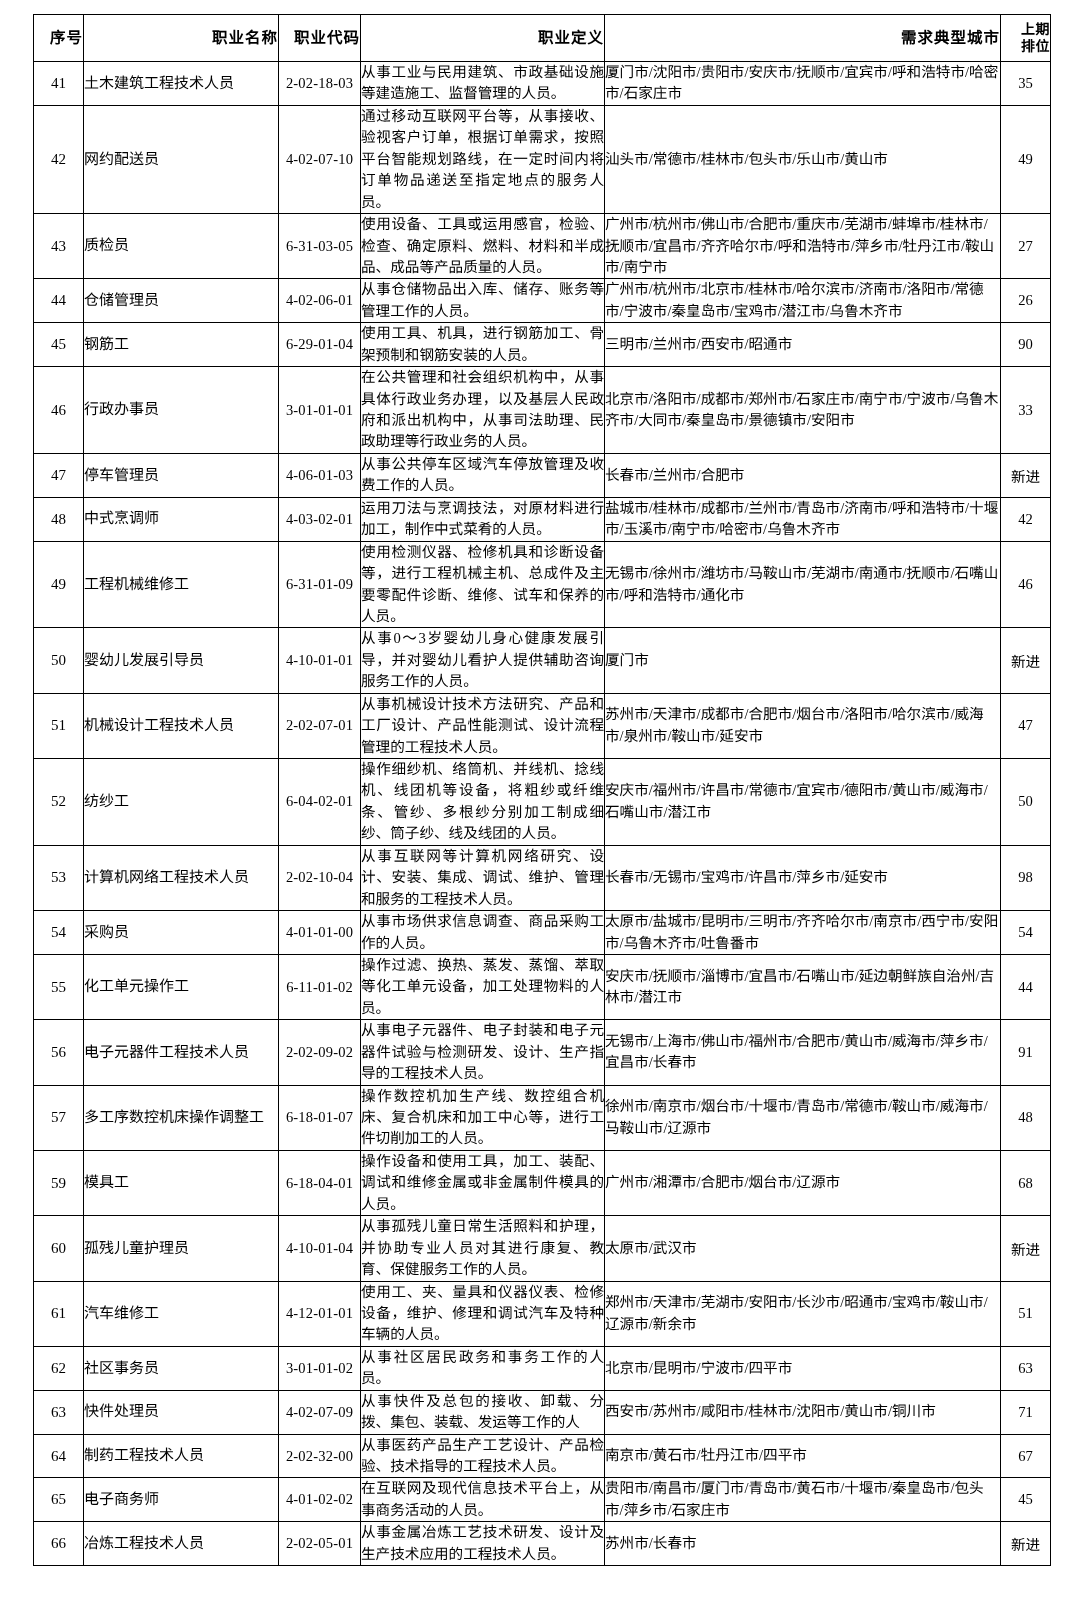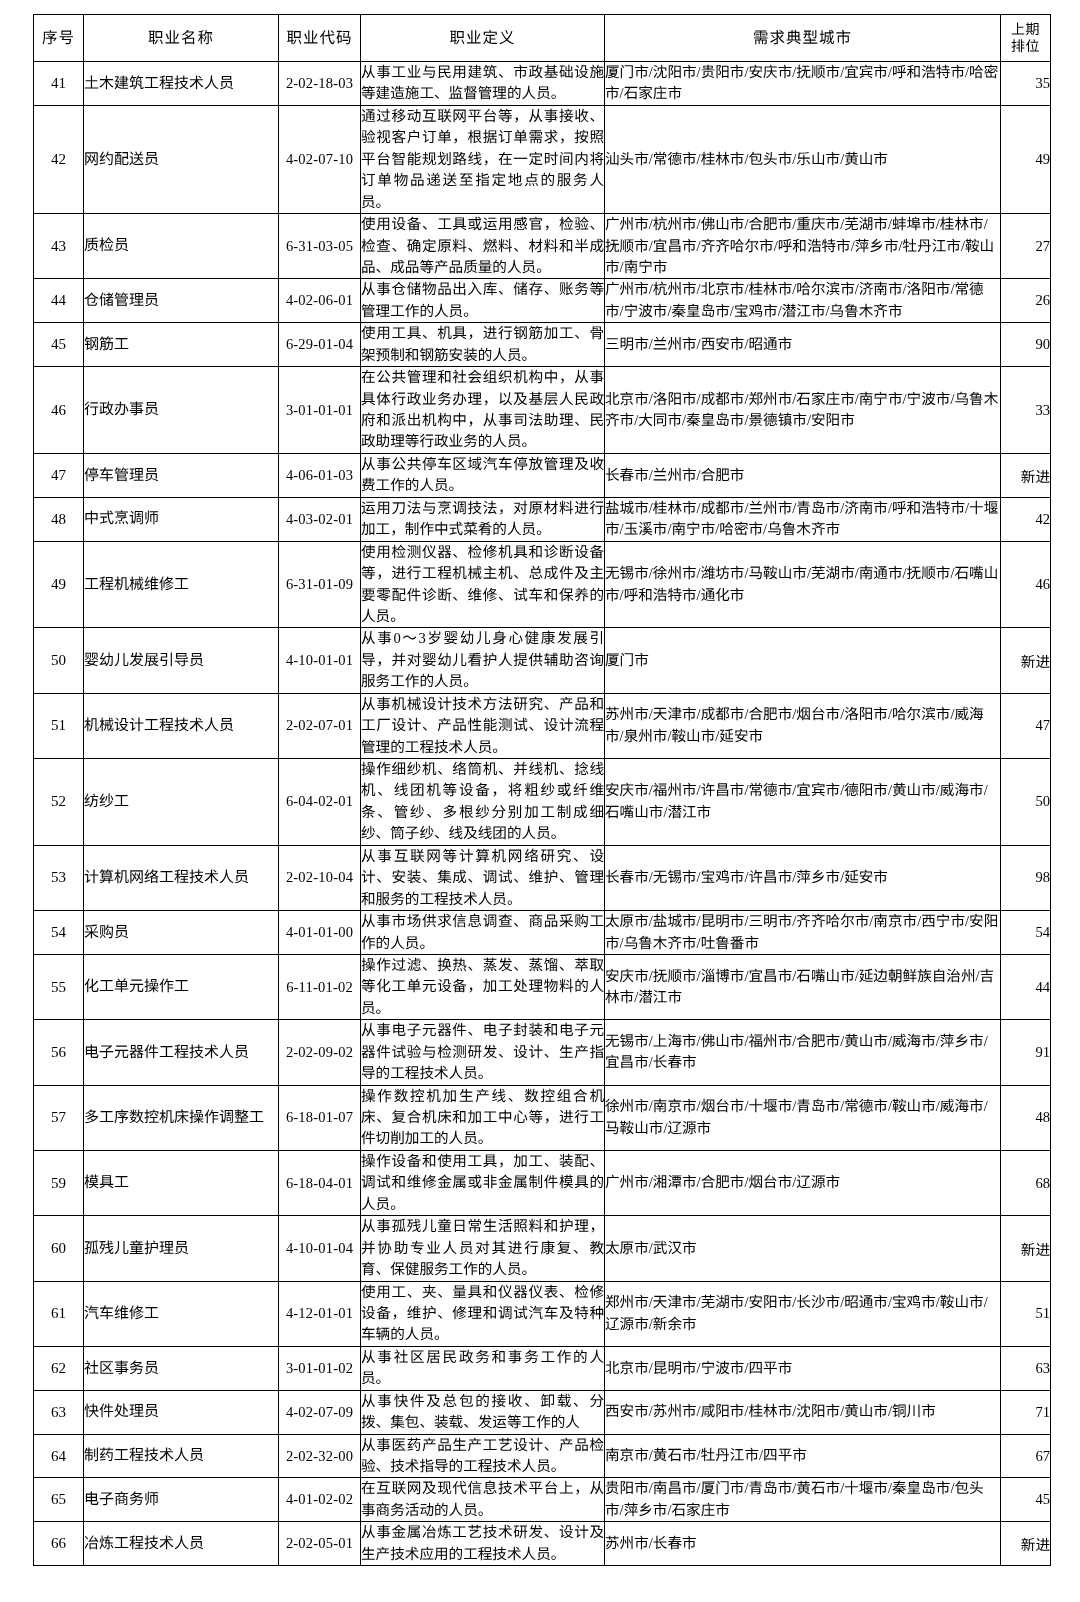--- a/index.html
+++ b/index.html
@@ -37,23 +37,23 @@
   
   col.c-seq    { width: 50px; }
   col.c-name   { width: 195px; }
   col.c-code   { width: 82px; }
   col.c-def    { width: 244px; }
   col.c-cities { width: 396px; }
   col.c-prev   { width: 50px; }
 
   thead th {
     font-family: "Liberation Sans", "DejaVu Sans", sans-serif;
-    font-weight: normal;
+    font-weight: bold;
     font-size: 15.5px;
-    text-align: center;
+    text-align: right;
     letter-spacing: 1px;
     height: 46px;
     line-height: 1.15;
   }
   thead th.th-prev {
     font-size: 14px;
     letter-spacing: 0.5px;
     line-height: 1.2;
     margin-left: 40px;
   }
@@ -86,21 +86,21 @@
     vertical-align: middle;
   }
   td.cell-cities {
     font-size: 14.6px;
     line-height: 1.47;
     padding: 1px 4px 1px 5px;
     word-break: break-all;
     vertical-align: middle;
   }
   td.cell-prev {
-    text-align: right;
+    text-align: center;
     font-size: 14.6px;
   }
   .def-clip {
     display: block;
     overflow: hidden;
   }
 </style>
 </head>
 <body>
 

